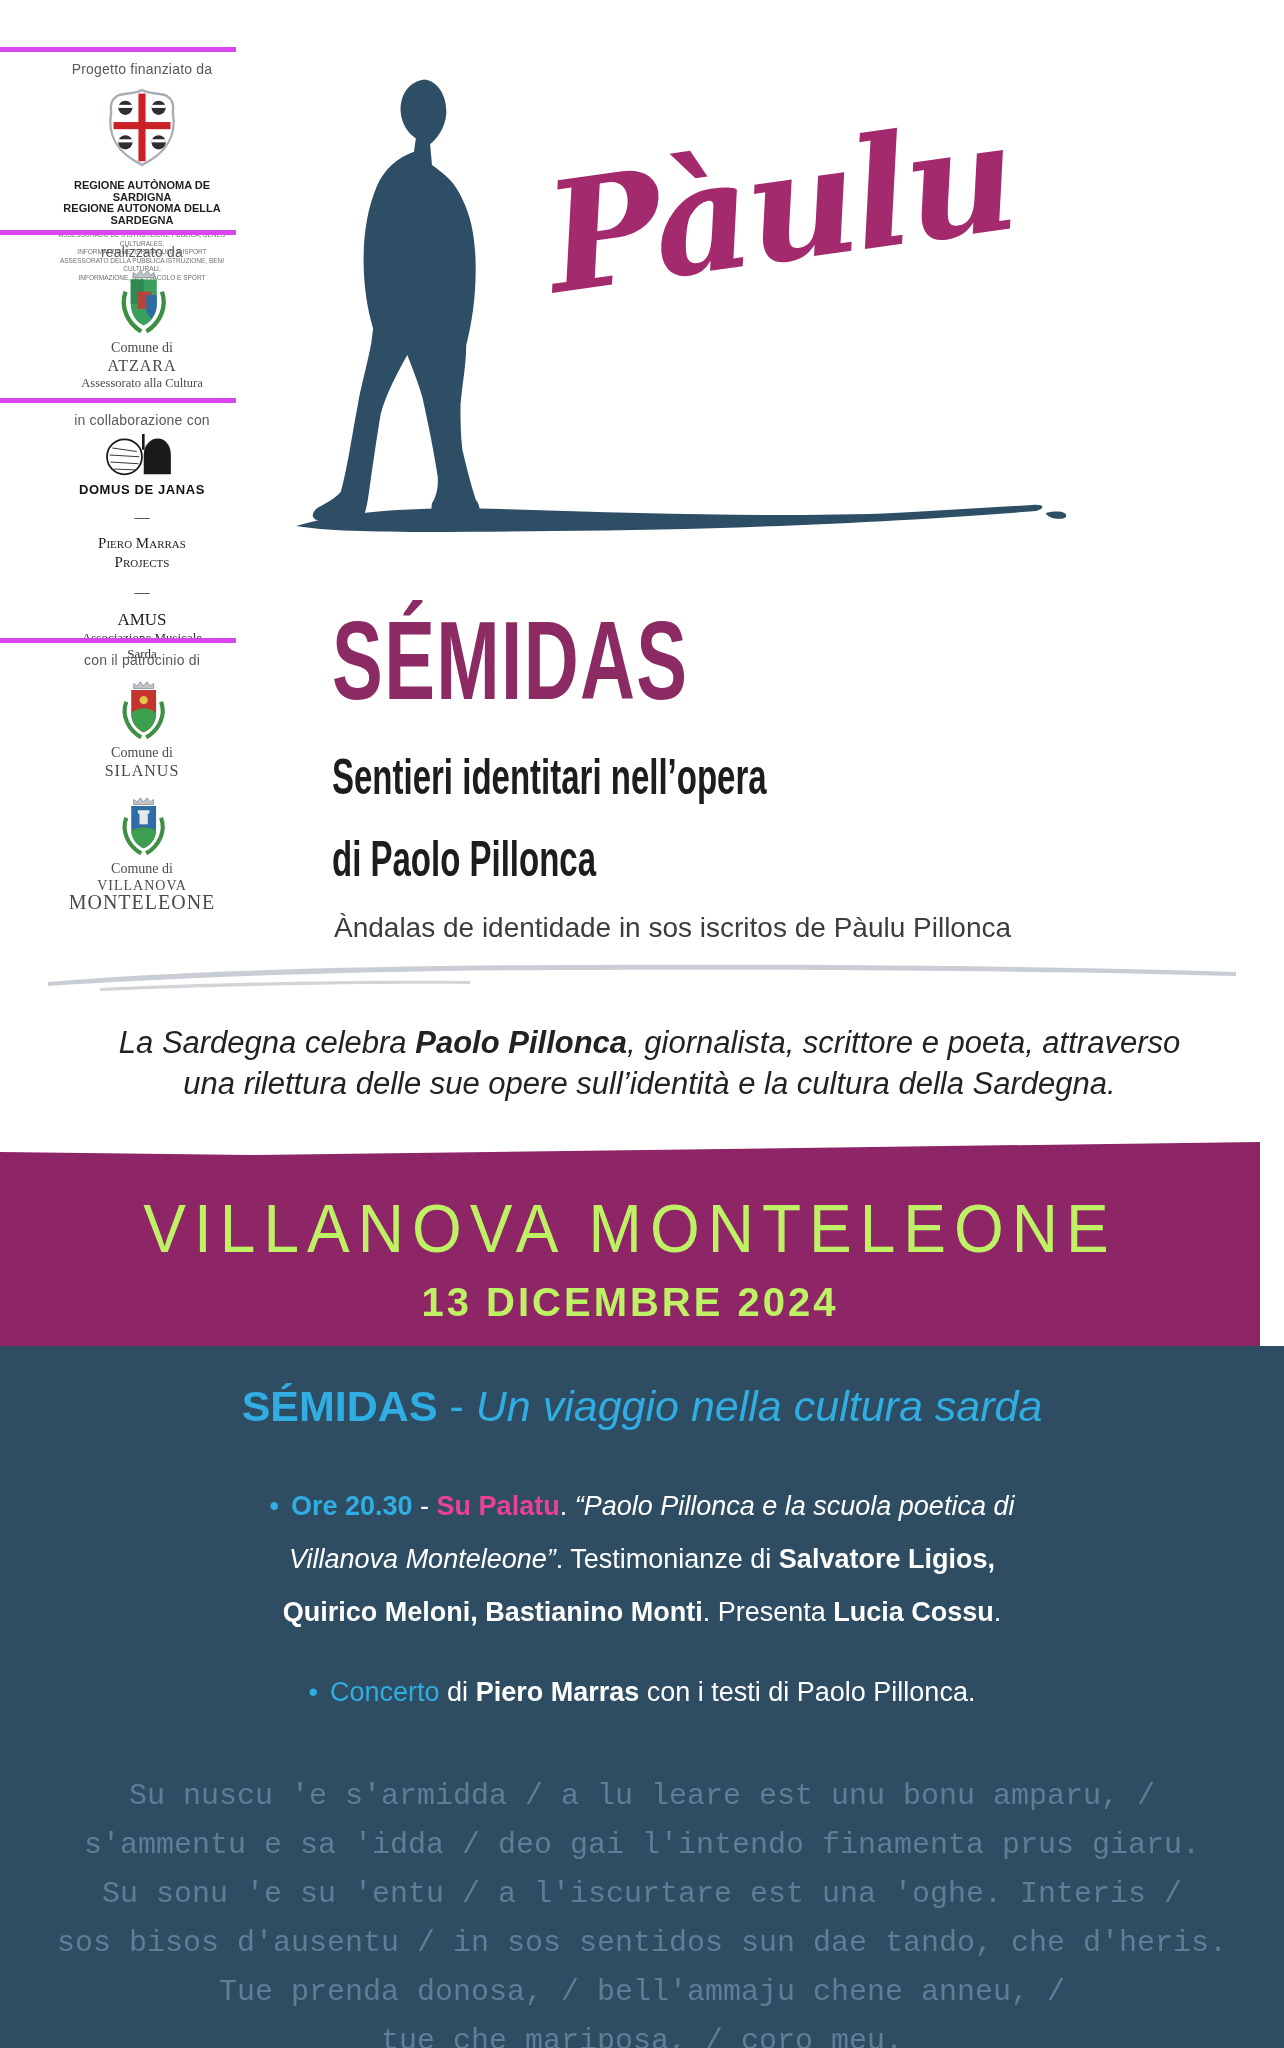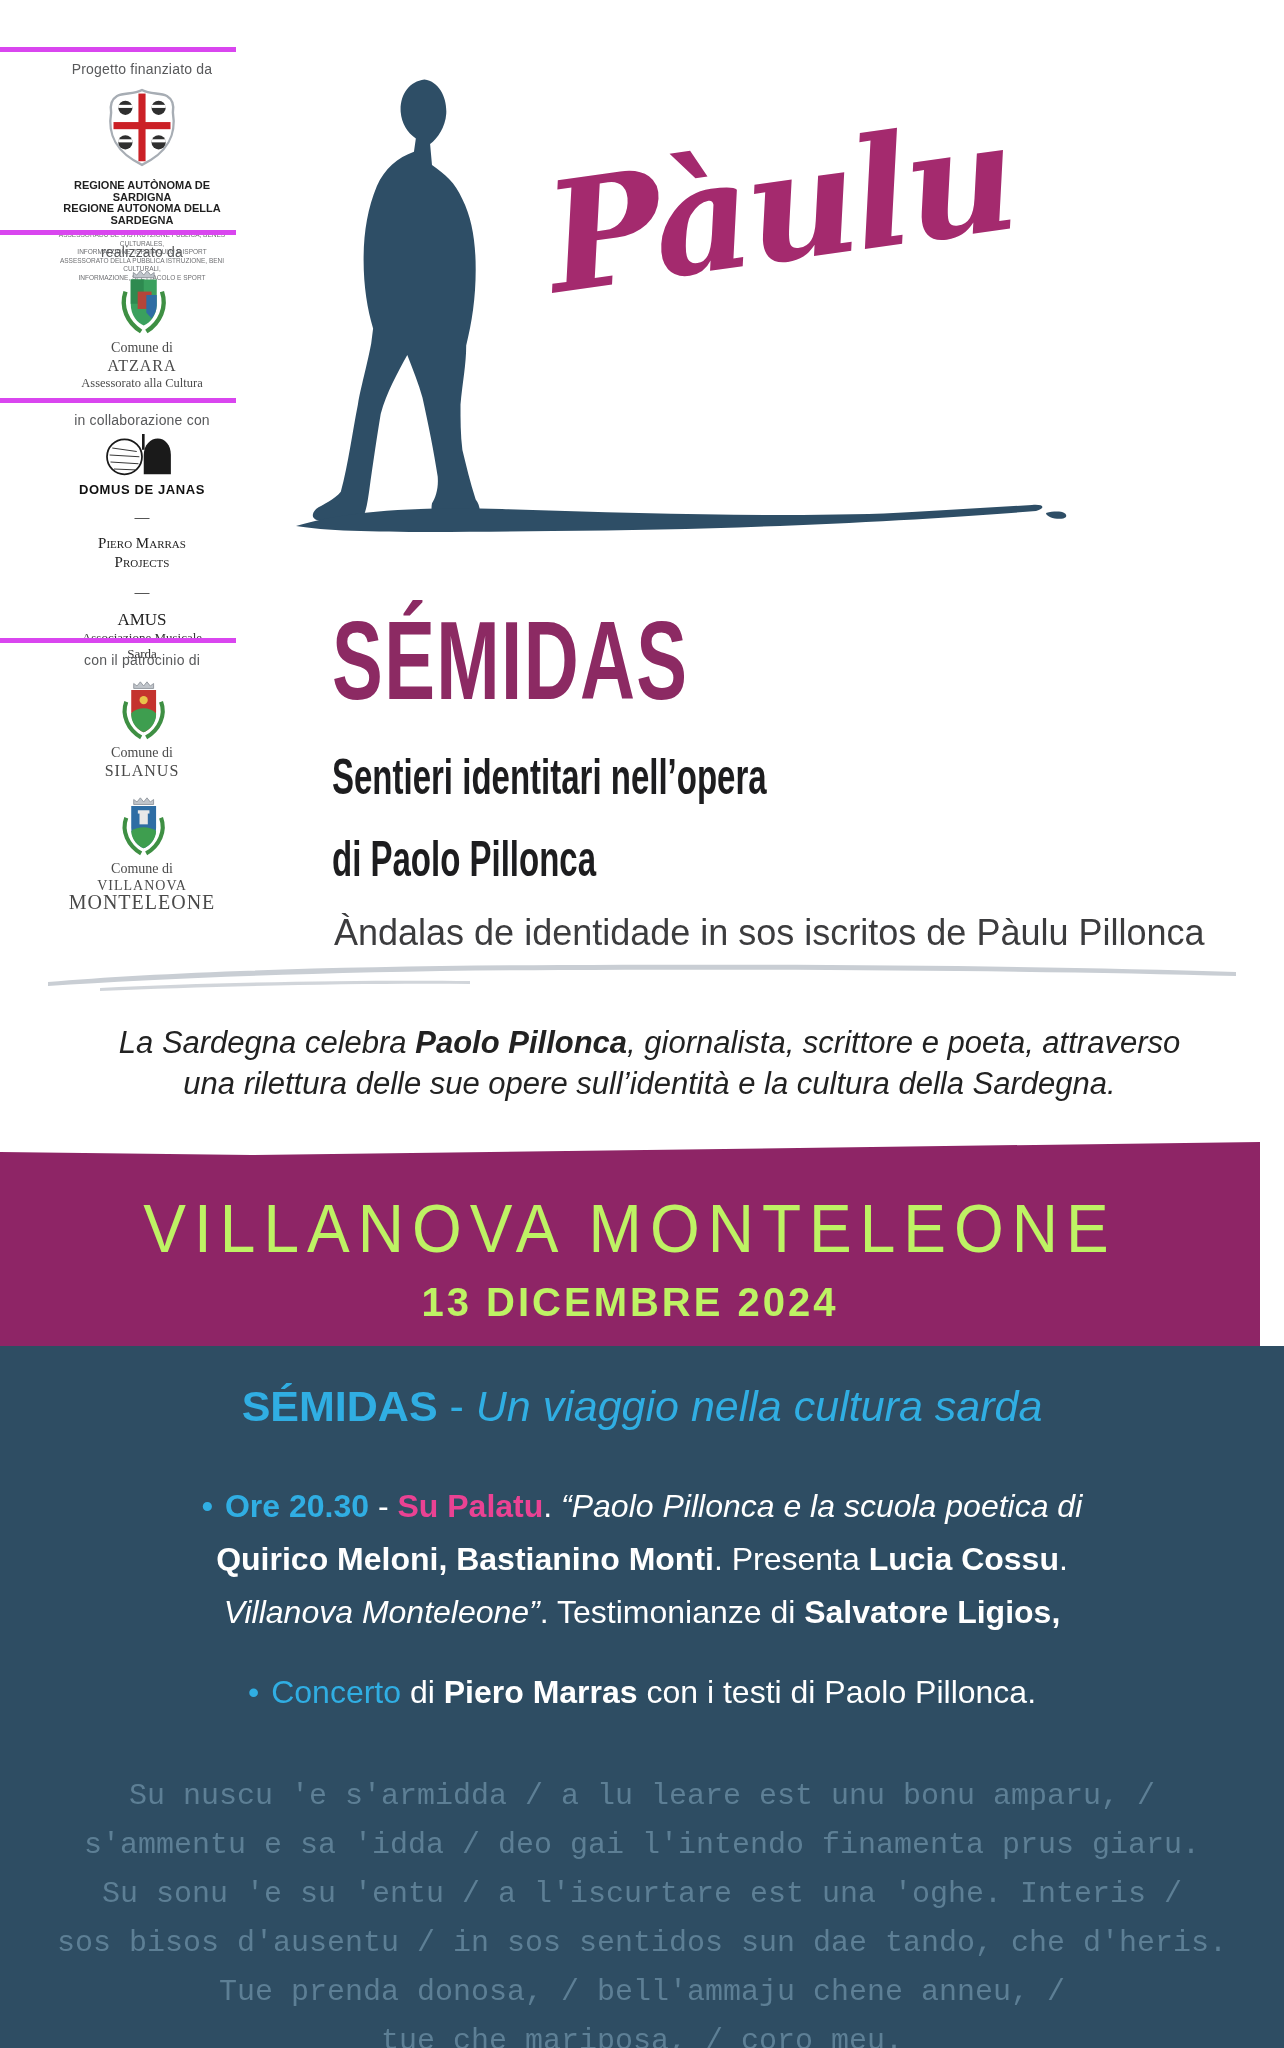--- a/index.html
+++ b/index.html
@@ -43,21 +43,21 @@
     transform:rotate(-8deg);transform-origin:left center;letter-spacing:-4px;
   }
   .poster-title{
     font-size:112px;font-weight:bold;color:var(--title-magenta,#8c2a63);
     transform:scaleX(0.68);transform-origin:left top;letter-spacing:2px;white-space:nowrap;
   }
   .poster-subtitle{
     font-size:50px;font-weight:bold;color:#1d1d1f;line-height:82px;
     transform:scaleX(0.66);transform-origin:left top;white-space:nowrap;
   }
-  .tagline{font-size:36px;color:#3c3c3e;white-space:nowrap;}
+  .tagline{font-size:28px;color:#3c3c3e;white-space:nowrap;}
 
   .intro{
     left:15px;right:0;text-align:center;font-style:italic;color:#222;
     font-size:31px;line-height:41px;font-family:"Liberation Sans",sans-serif;
   }
 
   
   .band{
     left:0;top:1140px;width:1260px;height:206px;
     background:var(--band-magenta,#8e2566);
@@ -69,21 +69,21 @@
     transform:scaleY(1.06);white-space:nowrap;
   }
   .event-date{margin-top:14px;font-size:40px;font-weight:bold;letter-spacing:3px;}
 
   
   .blue-sec{
     left:0;top:1346px;width:1284px;height:702px;
     background:var(--section-blue,#2e4d63);
   }
   .prog-heading{left:0;right:0;top:1382px;text-align:center;font-size:43px;}
-  .prog-item{left:0;right:0;text-align:center;color:#fff;font-size:32px;line-height:53px;padding:0 60px;}
+  .prog-item{left:0;right:0;text-align:center;color:#fff;font-size:27px;line-height:53px;padding:0 60px;}
   .bullet{margin-right:12px;}
 
   
   .poem{left:0;right:0;top:1772px;text-align:center;}
   .poem-line{
     font-family:"Liberation Mono",monospace;font-size:30px;line-height:49px;
     color:var(--poem-text,#5d7f95);white-space:nowrap;
   }
 </style>
 </head>
@@ -240,22 +240,22 @@
   <div class="event-location">VILLANOVA MONTELEONE</div>
   <div class="event-date">13 DICEMBRE 2024</div>
 </div>
 
 <div class="abs blue-sec"></div>
 
 <div class="abs prog-heading"><span class="cyan b">SÉMIDAS</span><span class="cyan"> - </span><span class="cyan i">Un viaggio nella cultura sarda</span></div>
 
 <div class="abs prog-item" style="top:1480px;">
   <div><span class="cyan b bullet">•</span><span class="cyan b">Ore 20.30</span><span> - </span><span class="pink b">Su Palatu</span><span>. </span><span class="i">“Paolo Pillonca e la scuola poetica di</span></div>
+  <div><span class="i">Villanova Monteleone”</span><span>. Testimonianze di </span><span class="b">Salvatore Ligios,</span></div>
   <div><span class="b">Quirico Meloni, Bastianino Monti</span><span>. Presenta </span><span class="b">Lucia Cossu</span><span>.</span></div>
-  <div><span class="i">Villanova Monteleone”</span><span>. Testimonianze di </span><span class="b">Salvatore Ligios,</span></div>
 </div>
 
 <div class="abs prog-item" style="top:1666px;"><span class="cyan bullet">•</span><span class="cyan">Concerto</span><span> di </span><span class="b">Piero Marras</span><span> con i testi di Paolo Pillonca.</span></div>
 
 <div class="abs poem">
   <div class="poem-line">Su nuscu 'e s'armidda / a lu leare est unu bonu amparu, /</div>
   <div class="poem-line">s'ammentu e sa 'idda / deo gai l'intendo finamenta prus giaru.</div>
   <div class="poem-line">Su sonu 'e su 'entu / a l'iscurtare est una 'oghe. Interis /</div>
   <div class="poem-line">sos bisos d'ausentu / in sos sentidos sun dae tando, che d'heris.</div>
   <div class="poem-line">Tue prenda donosa, / bell'ammaju chene anneu, /</div>

